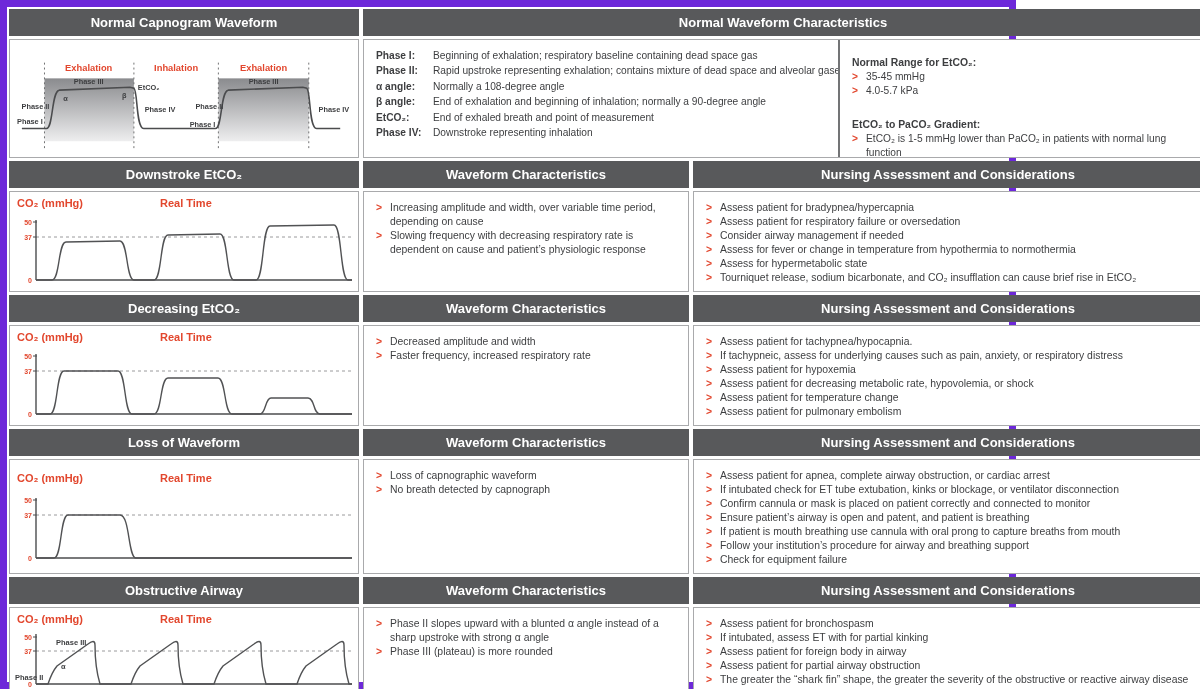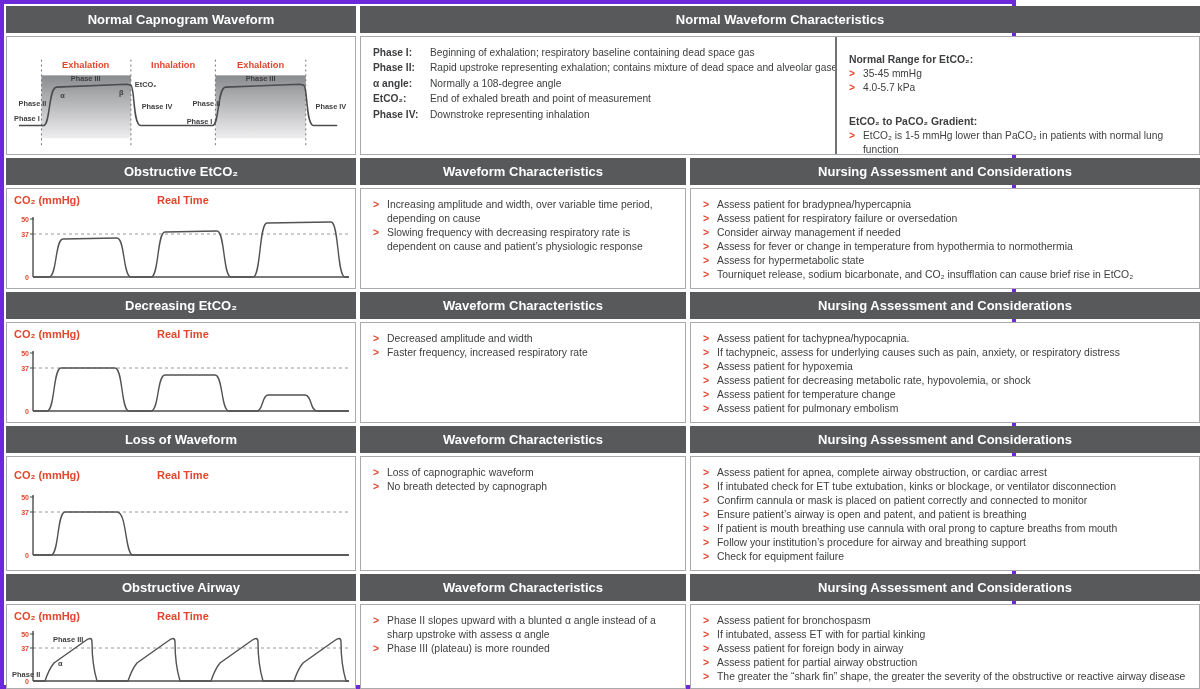--- a/index.html
+++ b/index.html
@@ -3,21 +3,21 @@
 <meta charset="utf-8">
 <style>
   * { box-sizing: border-box; }
   html,body { margin:0; padding:0; background:#fff; }
   .page {
     width:1016px; height:689px;
     display:grid;
     grid-template-columns:350px 326px 510px;
     grid-template-rows:27px 119px 27px 101px 27px 101px 27px 115px 27px 85px;
     gap:3px 4px;
-    padding:2px; border:4px solid #6d28d9;
+    padding:2px; border:7px solid #6d28d9;
     font-family:"Liberation Sans","DejaVu Sans",sans-serif;
     color:#3d3e40; background:#fff;
   }
   .hdr {
     background:#58595b; color:#fff; font-weight:bold; font-size:13px;
     display:flex; align-items:center; justify-content:center; text-align:center;
   }
   .span2 { grid-column:2 / 4; }
   .cell { background:#fff; border:1px solid #a9aaac; position:relative; overflow:hidden; }
   
@@ -94,41 +94,45 @@
         </div>
       <div class="def-row">
           <span class="def-term">Phase II:</span>
           <span>Rapid upstroke representing exhalation; contains mixture of dead space and alveolar gases</span>
         </div>
       <div class="def-row">
           <span class="def-term">α angle:</span>
           <span>Normally a 108-degree angle</span>
         </div>
       <div class="def-row">
+          <span class="def-term">β angle:</span>
+          <span>End of exhalation and beginning of inhalation; normally a 90-degree angle</span>
+        </div>
+      <div class="def-row">
           <span class="def-term">EtCO₂:</span>
           <span>End of exhaled breath and point of measurement</span>
         </div>
       <div class="def-row">
           <span class="def-term">Phase IV:</span>
           <span>Downstroke representing inhalation</span>
         </div>
     </div>
     <div class="vdiv"></div>
     <div class="ranges">
       <div class="blk-title">Normal Range for EtCO₂:</div>
       <div class="li"><span class="b">&gt;</span><span>35-45 mmHg</span></div>
       <div class="li"><span class="b">&gt;</span><span>4.0-5.7 kPa</span></div>
       <div class="gap"></div>
       <div class="blk-title">EtCO₂ to PaCO₂ Gradient:</div>
       <div class="li"><span class="b">&gt;</span><span>EtCO₂ is 1-5 mmHg lower than PaCO₂ in patients with normal lung function</span></div>
       <div class="li"><span class="b">&gt;</span><span>Wider gradient indicates greater ventilation/perfusion deficit</span></div>
     </div>
   </div>
 
-  <div class="hdr">Obstructive EtCO₂</div>
+  <div class="hdr">Downstroke EtCO₂</div>
   <div class="hdr">Waveform Characteristics</div>
   <div class="hdr">Nursing Assessment and Considerations</div>
 
   <div class="cell graph">
     <div class="ylab">CO₂ (mmHg)</div>
     <div class="xlab">Real Time</div>
     <svg width="340" height="76" viewBox="0 0 340 76">
       <line x1="22" y1="8" x2="22" y2="68" stroke="#4b4c4e" stroke-width="1.4"></line>
       <line x1="22" y1="68" x2="338" y2="68" stroke="#4b4c4e" stroke-width="1.4"></line>
       <line x1="22" y1="25" x2="338" y2="25" stroke="#9a9a9c" stroke-width="1" stroke-dasharray="3,3"></line>
@@ -247,21 +251,21 @@
       <text class="tick" x="18" y="26" text-anchor="end">37</text>
       <text class="tick" x="18" y="59" text-anchor="end">0</text>
       <path d="M22,56 H34 C36,50 38,44 43,38 L74,16 C78,13 81,12 81,17 C81,30 83,46 86,56 H117 C119,50 121,44 126,38 L157,16 C161,13 164,12 164,17 C164,30 166,46 169,56 H200 C202,50 204,44 209,38 L240,16 C244,13 247,12 247,17 C247,30 249,46 252,56 H283 C285,50 287,44 292,38 L323,16 C327,13 330,12 330,17 C330,30 332,46 335,56 H338" fill="none" stroke="#515254" stroke-width="1.4"></path>
       <text class="plbl" x="42" y="17">Phase III</text>
       <text class="plbl" x="47" y="41">α</text>
       <text class="plbl" x="1" y="52">Phase II</text>
     </svg>
   </div>
   <div class="cell">
     <ul class="list">
-      <li><span class="b">&gt;</span><span>Phase II slopes upward with a blunted α angle instead of a sharp upstroke with assess α angle</span></li>
+      <li><span class="b">&gt;</span><span>Phase II slopes upward with a blunted α angle instead of a sharp upstroke with strong α angle</span></li>
       <li><span class="b">&gt;</span><span>Phase III (plateau) is more rounded</span></li>
     </ul>
   </div>
   <div class="cell">
     <ul class="list">
       <li><span class="b">&gt;</span><span>Assess patient for bronchospasm</span></li>
       <li><span class="b">&gt;</span><span>If intubated, assess ET with for partial kinking</span></li>
       <li><span class="b">&gt;</span><span>Assess patient for foreign body in airway</span></li>
       <li><span class="b">&gt;</span><span>Assess patient for partial airway obstruction</span></li>
       <li><span class="b">&gt;</span><span>The greater the “shark fin” shape, the greater the severity of the obstructive or reactive airway disease</span></li>

